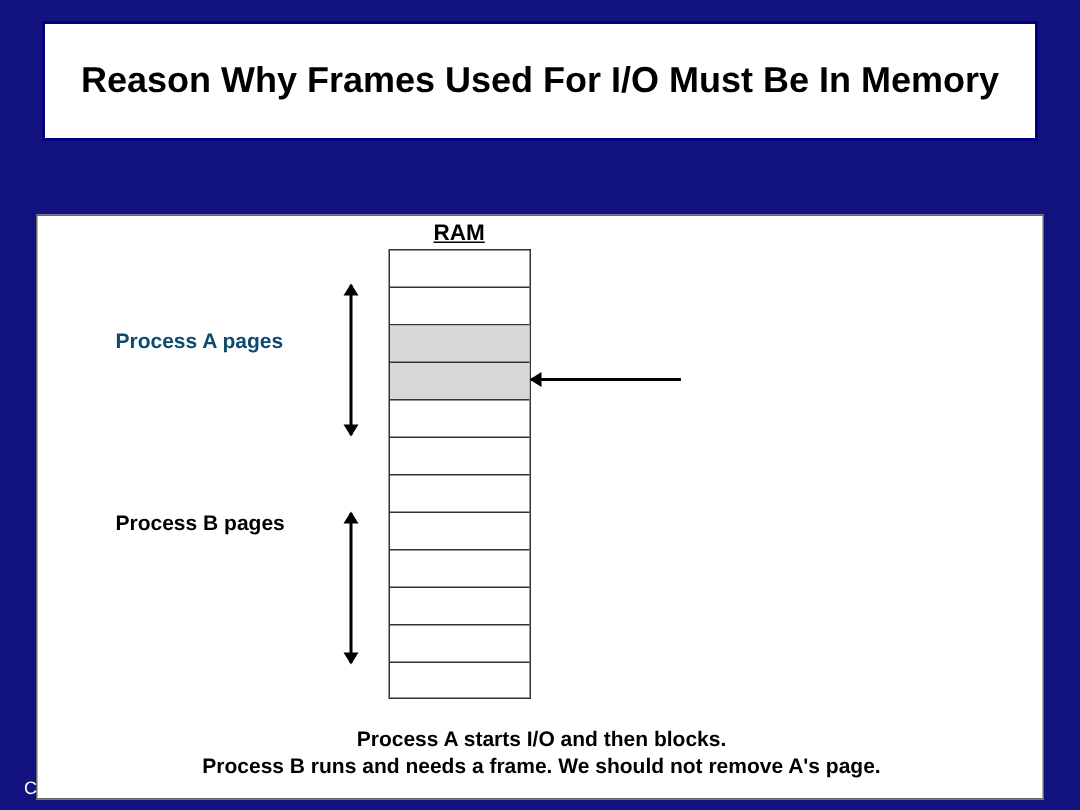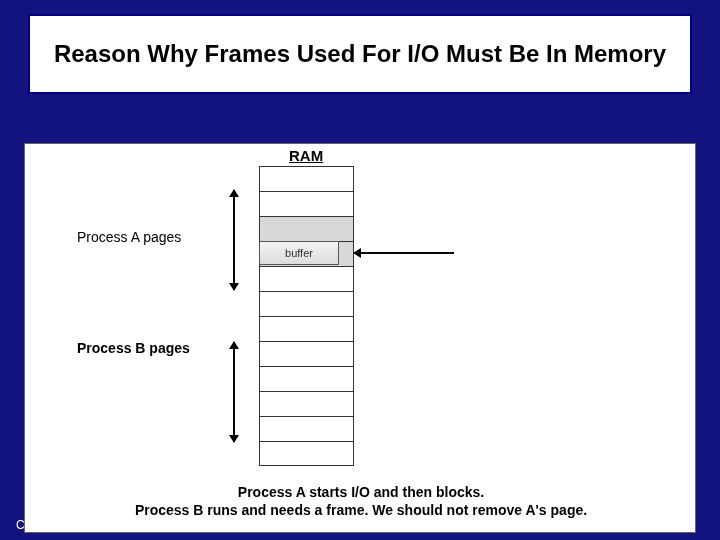--- a/index.html
+++ b/index.html
@@ -63,24 +63,24 @@
     height: 25px;
     border-bottom: 1px solid #333;
   }
   .ram-column .row:last-child { border-bottom: none; }
   .ram-column .sel {
     background: #d8d8d8;
   }
   .proc-a-label {
     position: absolute;
     left: 52px;
-    top: 85px;
+    top: 75px;
     font-size: 14px;
-    font-weight: normal;
-    color: #000000;
+    font-weight: bold;
+    color: #0c4a6e;
   }
   .proc-b-label {
     position: absolute;
     left: 52px;
     top: 196px;
     font-size: 14px;
     font-weight: bold;
     color: #000;
   }
   .arrow-v {
@@ -214,23 +214,20 @@
     <div class="row"></div>
     <div class="row"></div>
   </div>
 
   <div class="proc-a-label">Process A pages</div>
   <div class="proc-b-label">Process B pages</div>
 
   <div class="arrow-v av-a"></div>
   <div class="arrow-v av-b"></div>
 
-  <div class="buffer-box">
-    <span>buffer</span>
-  </div>
 
   <div class="arrow-h ah-disk"></div>
 
 
   <div class="caption cap1">Process A starts I/O and then blocks.</div>
   <div class="caption cap2">Process B runs and needs a frame. We should not remove A's page.</div>
 
 </div>
 
 <div class="footer">

